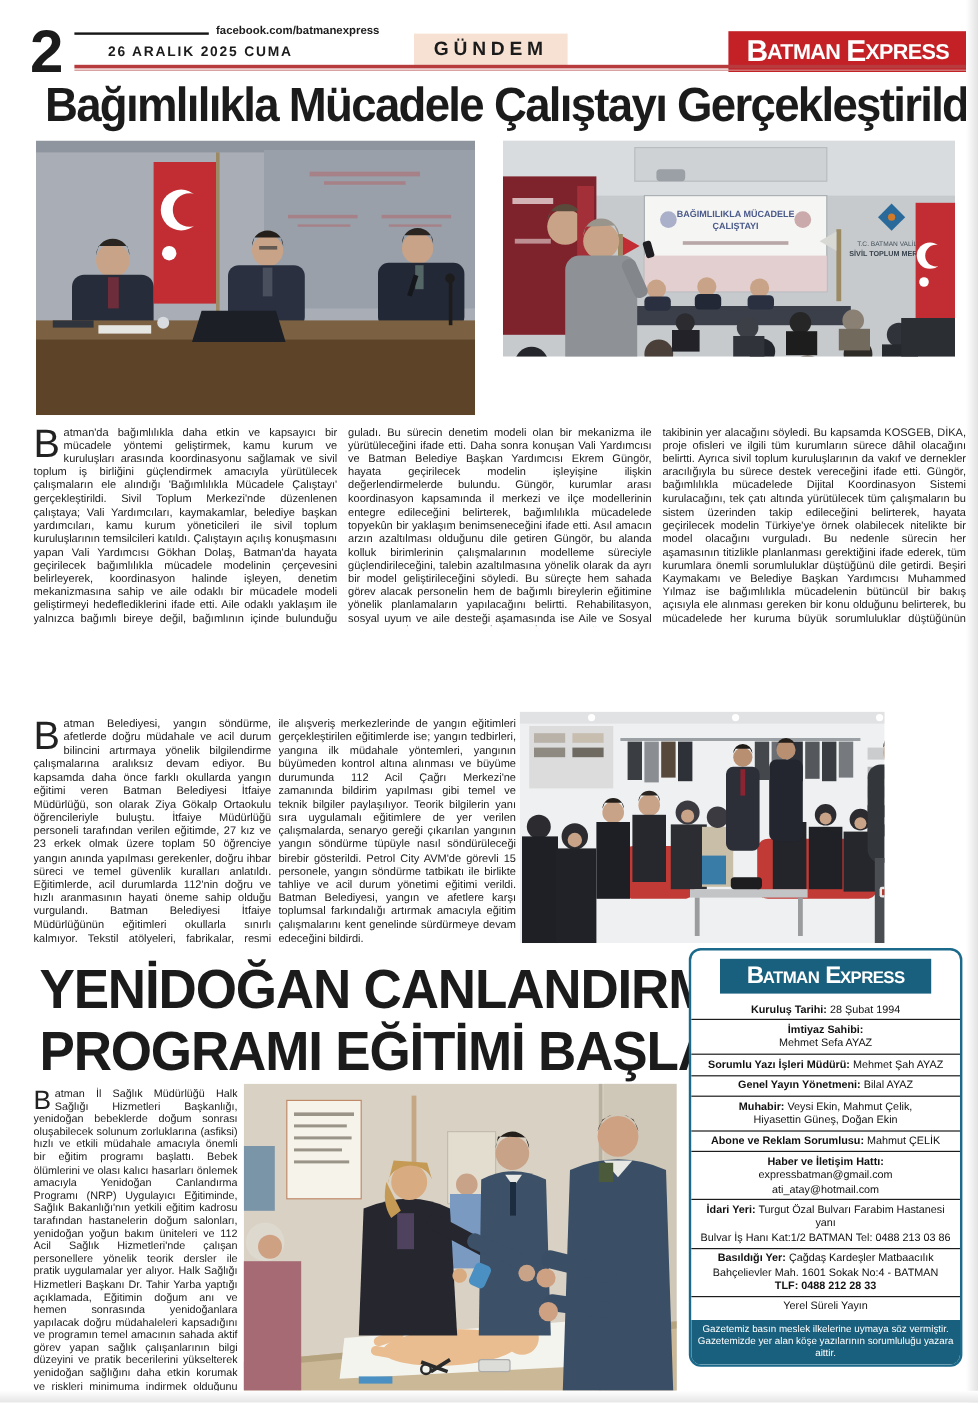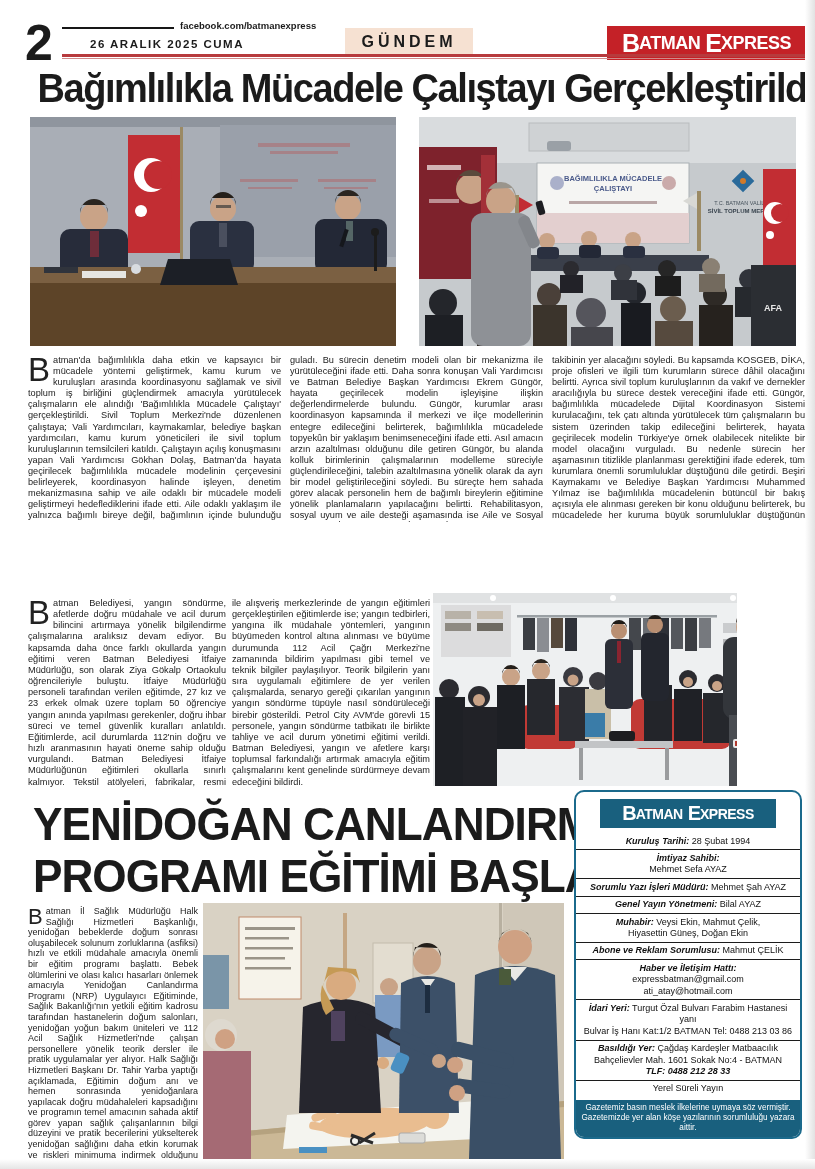--- a/index.html
+++ b/index.html
@@ -41,33 +41,33 @@
   .a1c1{left:28px;} .a1c2{left:290px;} .a1c3{left:552px;}
   .a2{top:598px;height:190px;width:198px;font-size:9.2px;line-height:11.15px;font-weight:500;}
   .a2c1{left:28px;} .a2c2{left:232px;}
   .a3{left:28px;top:906px;height:256px;width:170px;font-size:9px;line-height:10.6px;font-weight:500;}
   .dropcap{float:left;font-size:33px;line-height:28px;padding:1px 3px 0 0;font-weight:400;}
   .dropcap.small{font-size:22px;line-height:19px;}
 
   
   .photo{overflow:hidden;}
   .ph1{left:30px;top:117px;width:366px;height:229px;}
-  .ph2{left:419px;top:117px;width:377px;height:229px;}
+  .ph2{left:419px;top:117px;width:377px;height:180px;}
   .ph3{left:433px;top:593px;width:304px;height:193px;}
   .ph4{left:203px;top:903px;width:361px;height:256px;}
   .photo svg{display:block;}
 
   
   .masthead{left:574px;top:790px;width:228px;height:349px;border:2.5px solid #1b6a8c;border-radius:10px;
             background:#fff;box-sizing:border-box;display:flex;flex-direction:column;overflow:hidden;}
   .mast-logo{margin:7px auto 5px;width:176px;height:29px;background:#19607e;flex:none;}
   .mast-logo .lg-big{font-size:20px;} .mast-logo .lg-small{font-size:14px;}
   .m-row{padding:2.5px 5px;text-align:center;font-size:9px;line-height:11.4px;color:#111;}
   .m-row + .m-row{border-top:1.5px solid #1c1c1c;}
-  .m-row b{font-weight:bold;font-style:italic;}
+  .m-row b{font-weight:bold;}
   .mast-footer{margin-top:auto;background:#19607e;color:#fff;font-size:8.2px;line-height:10px;
                text-align:center;padding:3px 2px 4px;border-radius:0 0 6px 6px;}
 
   
   .edge-right{left:805px;top:0;width:10px;height:1169px;background:linear-gradient(90deg,#ffffff,#e2e2e2);}
   .edge-bottom{left:0;top:1159px;width:815px;height:10px;background:linear-gradient(180deg,#ffffff,#e5e5e5);}
 </style>
 </head>
 <body>
 

